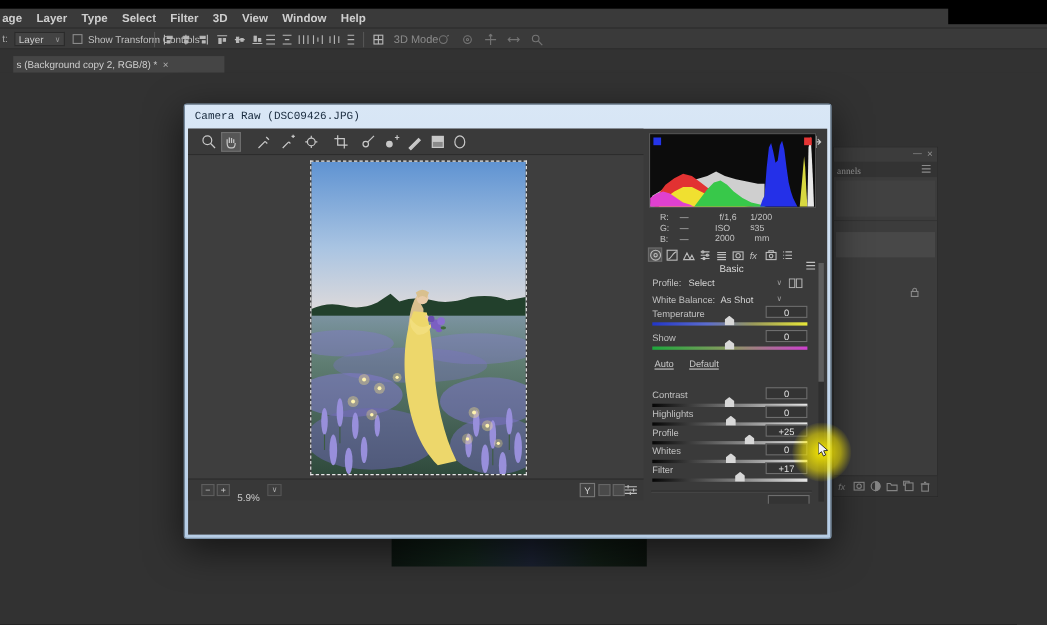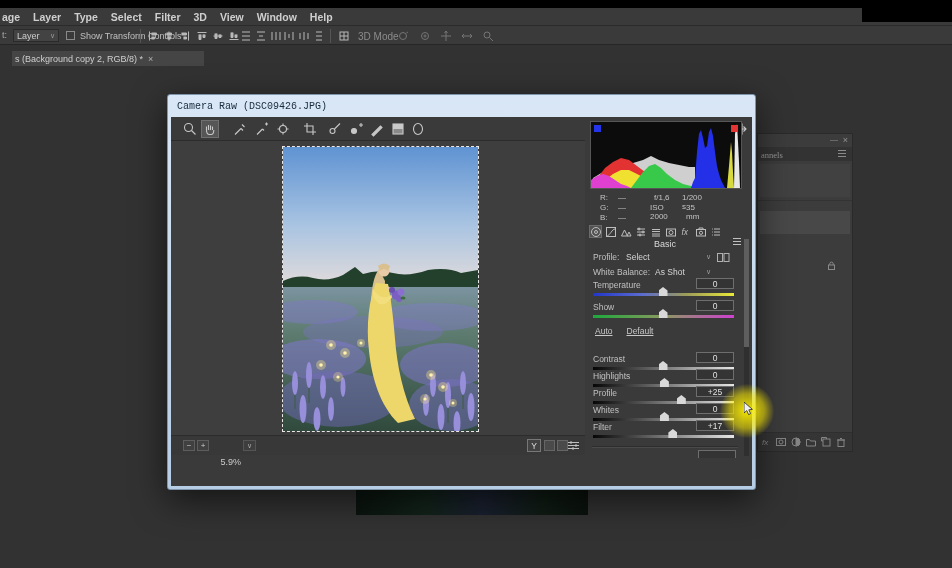--- a/index.html
+++ b/index.html
@@ -63,21 +63,21 @@
   #tool-open{left:560px;top:3px;width:18px;height:18px;}
   #tool-open svg{stroke:#c8c8c8;fill:none;stroke-width:1.1;}
 
   
   #acr-preview{left:0;top:24px;width:414px;height:294px;background:#3e3e3e;}
   #preview-img{left:112px;top:6px;width:195px;height:284px;outline:1px dashed #e8e8e8;}
 
   
   #acr-pfoot{left:0;top:318px;width:414px;height:20px;background:#383838;border-top:1px solid #2c2c2c;box-sizing:border-box;font-size:9px;}
   .zbtn{top:4px;width:12px;height:11px;border:1px solid #5e5e5e;background:#404040;color:#ccc;font-size:8px;line-height:10px;text-align:center;box-sizing:border-box;}
-  #zoom-val{left:40px;top:21px;width:30px;text-align:right;color:#ccc;}
+  #zoom-val{left:40px;top:11px;width:30px;text-align:center;color:#ccc;}
   #zoom-dd{left:72px;top:4px;width:13px;height:11px;border:1px solid #555;background:#3e3e3e;color:#aaa;font-size:7px;text-align:center;line-height:10px;box-sizing:border-box;}
   .pf-btn{top:3px;width:14px;height:13px;border:1px solid #777;color:#ddd;background:#424242;font-size:8.5px;text-align:center;line-height:12px;box-sizing:border-box;}
   .pf-sq{top:4px;width:11px;height:11px;border:1px solid #666;background:#4a4a4a;box-sizing:border-box;}
   #pf-prefs{left:396px;top:4px;width:13px;height:11px;}
   #pf-prefs svg{stroke:#c0c0c0;fill:none;stroke-width:1;}
 
   
   #acr-bottom{left:0;top:338px;width:583px;height:33px;}
   .dlg-btn{top:5px;width:48px;height:16px;border:1px solid #9a9a9a;border-radius:8px;background:transparent;color:#dcdcdc;font-size:9px;text-align:center;line-height:15px;box-sizing:border-box;font-family:"Liberation Sans",sans-serif;}
   #grip{right:1px;bottom:1px;width:8px;height:8px;}

